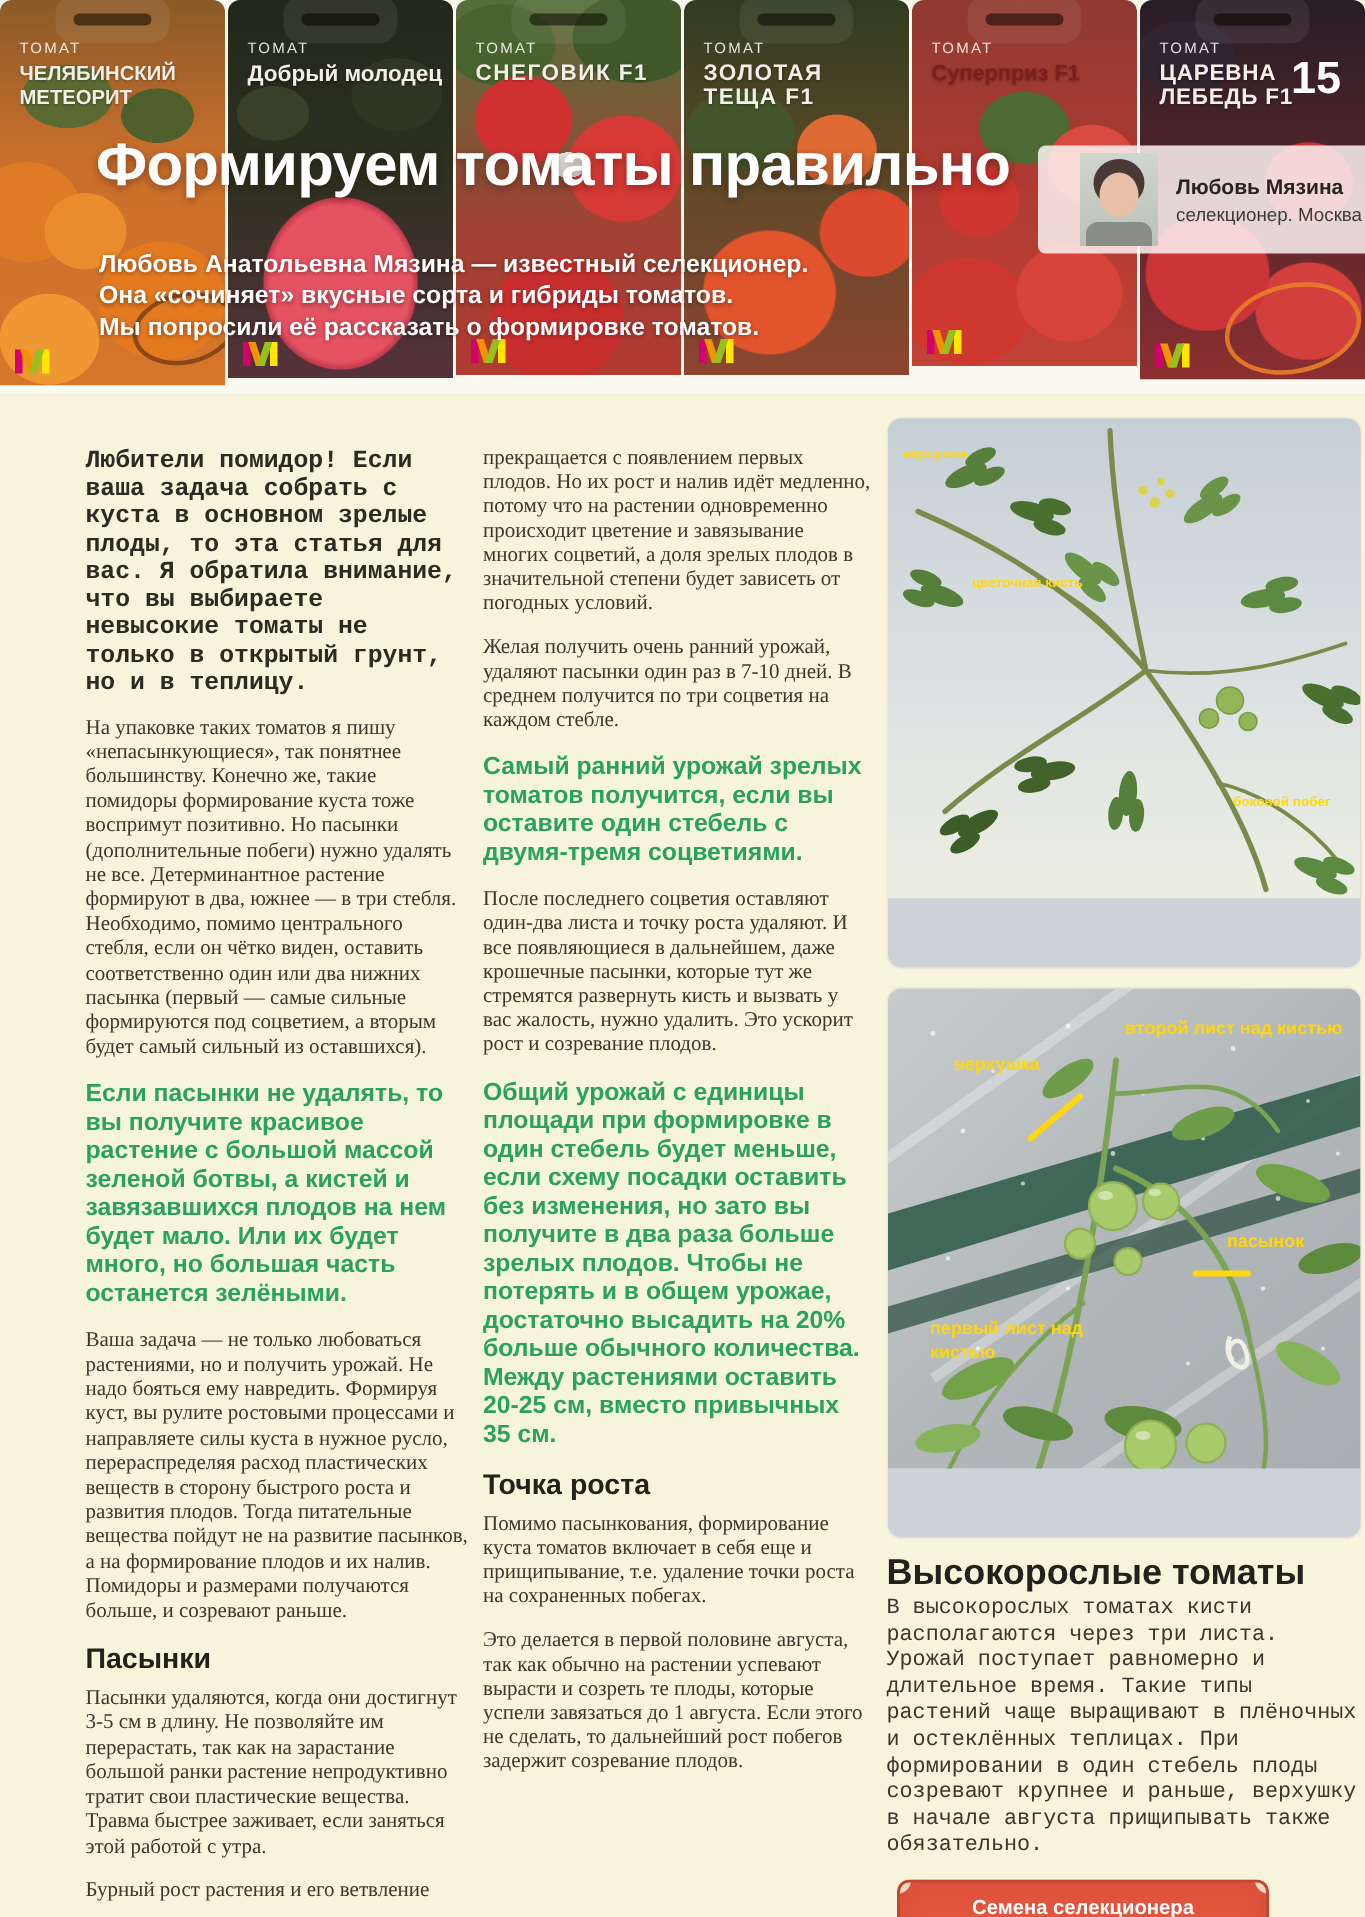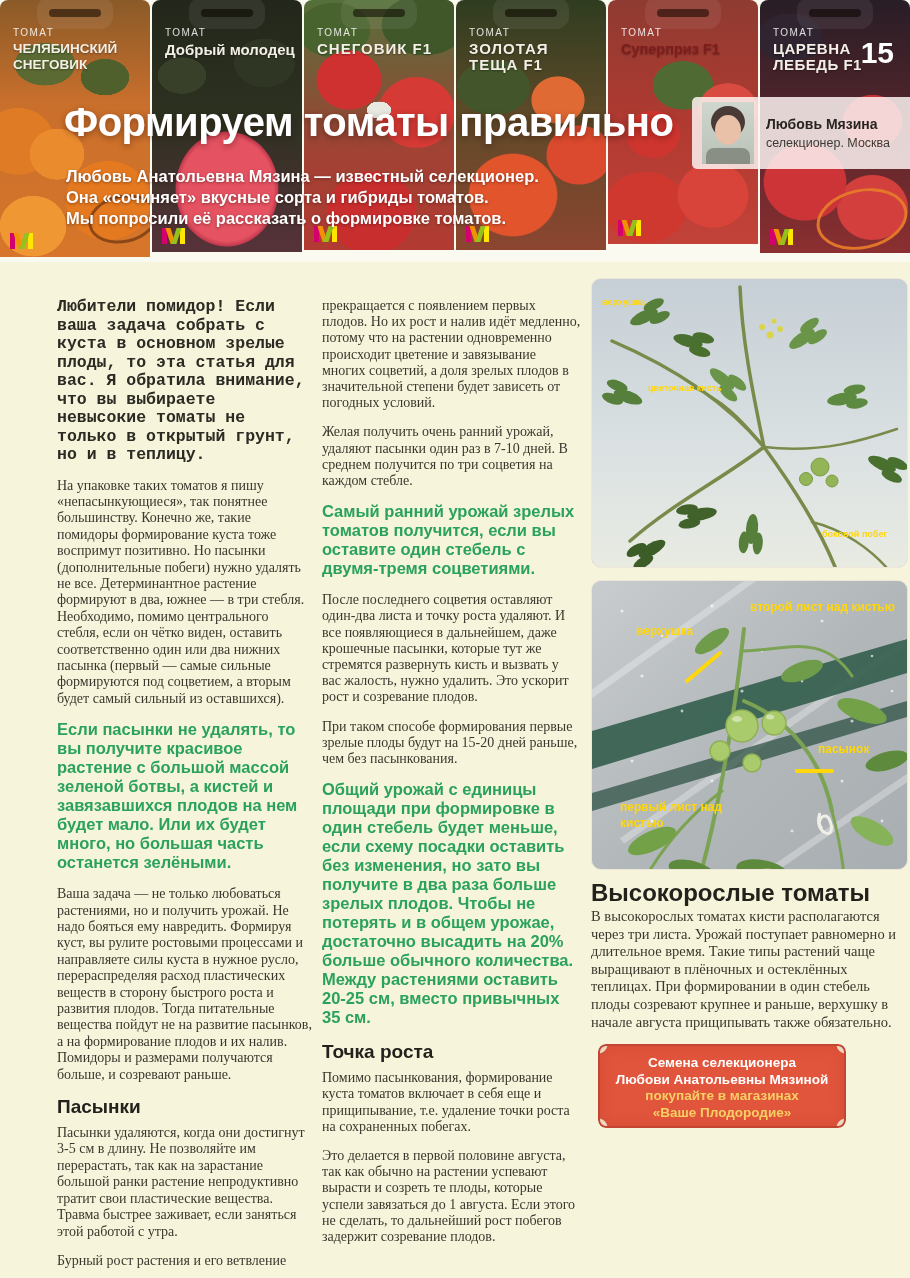--- a/index.html
+++ b/index.html
@@ -63,49 +63,49 @@
   .p5 .pname{font-size:14.5px;color:#7f1d1d;}
   .p6 .pname{font-size:15px;letter-spacing:.5px;padding-right:26px;}
   .m-logo{position:absolute;left:10px;bottom:8px;display:flex;gap:1px;align-items:flex-end;}
   .m-logo span{width:5px;height:16px;}
   .m1{background:#d4006e}.m2{background:#f39200;transform:skewX(18deg)}
   .m3{background:#95c11f;transform:skewX(-18deg)}.m4{background:#ffe600}
   .stamp{position:absolute;border-radius:50%;transform:rotate(-12deg);}
   .p1 .stamp{right:-8px;bottom:14px;width:64px;height:42px;border:3px solid rgba(120,60,20,.8);}
   .p6 .stamp{right:2px;bottom:4px;width:86px;height:54px;border:3px solid rgba(230,122,42,.95);}
   .page-number{position:absolute;top:36px;right:16px;font-weight:bold;font-size:30px;color:#fff;}
-  .title{position:absolute;left:64px;top:100px;margin:0;font-weight:bold;font-size:40px;
+  .title{position:absolute;left:64px;top:88px;margin:0;font-weight:bold;font-size:40px;
     line-height:44px;color:#fff;letter-spacing:-.5px;text-shadow:0 2px 6px rgba(40,10,5,.4);}
   .intro{position:absolute;left:66px;top:166px;font-weight:bold;font-size:16.5px;
     line-height:21px;color:#fff;text-shadow:0 1px 3px rgba(40,10,5,.45);}
   .author-card{position:absolute;top:97px;right:0;width:218px;height:72px;
     background:rgba(253,243,242,.85);border-radius:5px 0 0 5px;display:flex;
-    align-items:center;gap:12px;padding-left:10px;box-sizing:border-box;}
+    align-items:center;gap:12px;padding-left:28px;box-sizing:border-box;}
   .avatar{position:relative;width:52px;height:62px;background:linear-gradient(#cfd6cd,#b9c2b8);
     overflow:hidden;flex:none;}
   .avatar .hair{position:absolute;top:4px;left:9px;width:34px;height:32px;border-radius:50%;background:#4a3a35;}
   .avatar .face{position:absolute;top:13px;left:13px;width:26px;height:30px;border-radius:50%;background:#e8c1a8;}
   .avatar .torso{position:absolute;bottom:0;left:4px;width:44px;height:16px;border-radius:8px 8px 0 0;background:#8a8f86;}
   .a-name{font-weight:bold;font-size:14px;color:#26251f;margin-bottom:4px;}
   .a-role{font-size:12.5px;color:#3c3a33;}
   
   .col{position:absolute;}
   .col1{left:57px;top:288px;width:256px;}
   .col2{left:322px;top:288px;width:259px;}
   .col3{left:591px;top:278px;width:317px;}
   .serif{font-family:"Liberation Serif","DejaVu Serif",serif;font-size:14px;line-height:16.4px;
     color:#3a382d;margin:0 0 13px;}
   .lead{font-weight:bold;font-size:16.5px;line-height:18.5px;color:#2b2a23;margin:10px 0 13px;font-family:Liberation Mono, monospace;}
   .green{font-weight:bold;font-size:16.5px;line-height:19px;color:#2aa25c;margin:3px 0 14px;}
   h2{font-weight:bold;font-size:19px;line-height:22px;color:#22211c;margin:6px 0 7px;}
   .col2 .serif{line-height:16.2px;}
-  .col3 .serif{font-size:14.5px;line-height:17.6px;}
+  .col3 .serif{font-size:14.5px;line-height:17.6px;font-family:Liberation Mono, monospace;}
   .col3 h2{font-size:24px;margin:12px 0 4px;}
   
-  .photo{width:317px;height:290px;border-radius:10px;overflow:hidden;margin:0 0 12px;
+  .photo{width:317px;height:368px;border-radius:10px;overflow:hidden;margin:0 0 12px;
     border:1px solid #eee6d8;box-sizing:border-box;background:#ccd3d8;}
   .photo svg{display:block;}
   
   .ribbon{margin:10px 0 0 7px;width:248px;height:84px;border-radius:8px;box-sizing:border-box;
     padding-top:11px;
     background:
       radial-gradient(circle 10px at 0 0,#f7f4dc 9px,rgba(0,0,0,0) 10px),
       radial-gradient(circle 10px at 100% 0,#f7f4dc 9px,rgba(0,0,0,0) 10px),
       radial-gradient(circle 10px at 0 100%,#f7f4dc 9px,rgba(0,0,0,0) 10px),
       radial-gradient(circle 10px at 100% 100%,#f7f4dc 9px,rgba(0,0,0,0) 10px),
@@ -118,21 +118,21 @@
 </head>
 <body>
 
 <div class="page">
 
   <header class="banner">
     <div class="packet p1">
       <div class="art"></div>
       <div class="hang-slot"></div>
       <div class="cat">ТОМАТ</div>
-      <div class="pname">ЧЕЛЯБИНСКИЙ СНЕГОВИК</div>
+      <div class="pname">ЧЕЛЯБИНСКИЙ МЕТЕОРИТ</div>
       <div class="m-logo">
           <span class="m1"></span>
           <span class="m2"></span>
           <span class="m3"></span>
           <span class="m4"></span>
         </div>
       <div class="stamp"></div>
     </div>
     <div class="packet p2">
       <div class="art"></div>
@@ -225,21 +225,20 @@
       <h2>Пасынки</h2>
       <p class="serif">Пасынки удаляются, когда они достигнут 3-5 см в длину. Не позволяйте им перерастать, так как на зарастание большой ранки растение непродуктивно тратит свои пластические вещества. Травма быстрее заживает, если заняться этой работой с утра.</p>
       <p class="serif">Бурный рост растения и его ветвление</p>
     </section>
 
     <section class="col col2">
       <p class="serif" style="margin-top:10px">прекращается с появлением первых плодов. Но их рост и налив идёт медленно, потому что на растении одновременно происходит цветение и завязывание многих соцветий, а доля зрелых плодов в значительной степени будет зависеть от погодных условий.</p>
       <p class="serif">Желая получить очень ранний урожай, удаляют пасынки один раз в 7-10 дней. В среднем получится по три соцветия на каждом стебле.</p>
       <p class="green">Самый ранний урожай зрелых томатов получится, если вы оставите один стебель с двумя-тремя соцветиями.</p>
       <p class="serif">После последнего соцветия оставляют один-два листа и точку роста удаляют. И все появляющиеся в дальнейшем, даже крошечные пасынки, которые тут же стремятся развернуть кисть и вызвать у вас жалость, нужно удалить. Это ускорит рост и созревание плодов.</p>
-      <p class="serif">При таком способе формирования первые зрелые плоды будут на 15-20 дней раньше, чем без пасынкования.</p>
       <p class="green">Общий урожай с единицы площади при формировке в один стебель будет меньше, если схему посадки оставить без изменения, но зато вы получите в два раза больше зрелых плодов. Чтобы не потерять и в общем урожае, достаточно высадить на 20% больше обычного количества. Между растениями оставить 20-25 см, вместо привычных 35 см.</p>
       <h2>Точка роста</h2>
       <p class="serif">Помимо пасынкования, формирование куста томатов включает в себя еще и прищипывание, т.е. удаление точки роста на сохраненных побегах.</p>
       <p class="serif">Это делается в первой половине августа, так как обычно на растении успевают вырасти и созреть те плоды, которые успели завязаться до 1 августа. Если этого не сделать, то дальнейший рост побегов задержит созревание плодов.</p>
     </section>
 
     <section class="col col3">
 
       <figure class="photo" style="margin:0 0 12px">
         <svg width="315" height="320" viewBox="0 0 315 320">

